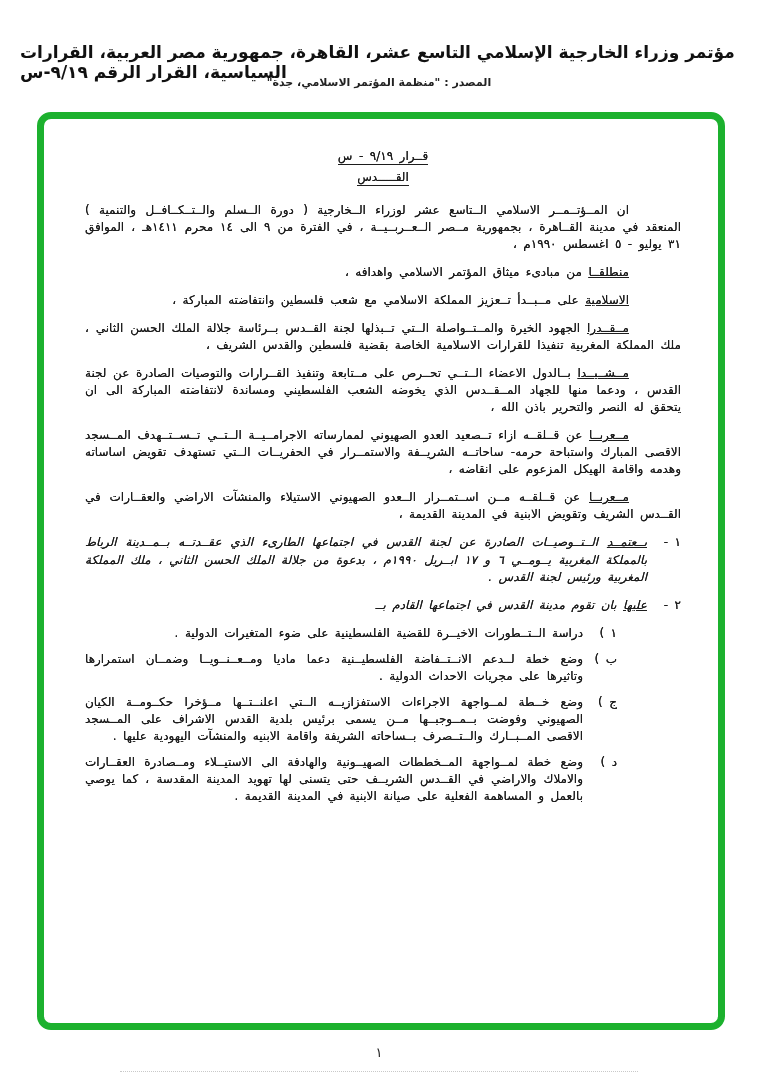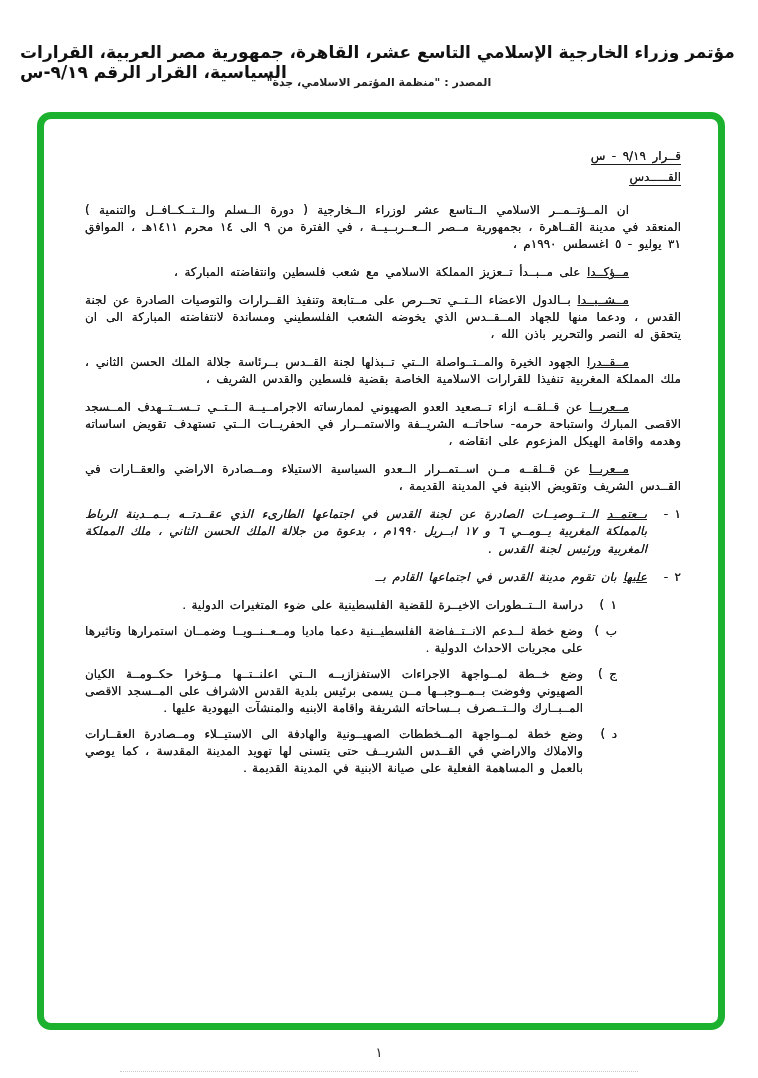--- a/index.html
+++ b/index.html
@@ -32,37 +32,37 @@
   .scan {
     position:absolute; inset:7px 7px 7px 7px;
     padding:14px 30px 0 34px;
     direction:rtl;
     font-size:12px; line-height:1.42;
     letter-spacing:.04em; word-spacing:.22em;
     color:#1d1d1d;
     text-shadow:0 0 .3px currentColor; 
   }
 
-  .title-block { text-align:right; margin:6px 0 14px 0; line-height:1.75; }
+  .title-block { text-align:center; margin:6px 0 14px 0; line-height:1.75; }
   .title-block .tline { display:block; }
   .title-block .tline span { border-bottom:1.5px solid #1d1d1d; padding-bottom:1px; }
 
   .para { text-align:justify; margin-bottom:11px; text-indent:52px; }
   .para .lead { text-decoration:underline; }
 
   .items { margin-top:4px; }
   .item { display:flex; direction:rtl; margin-bottom:11px; }
   .item .marker { flex:0 0 34px; white-space:nowrap; }
   .item .ibody { flex:1; text-align:justify;font-style:italic; }
   .item .ibody .lead { text-decoration:underline; }
 
   .subitems { margin:10px 64px 0 0; }
   .subitem { display:flex; direction:rtl; margin-bottom:9px; }
   .subitem .marker { flex:0 0 34px; white-space:nowrap; }
-  .subitem .sbody { flex:1; text-align:justify;font-family:Liberation Serif, serif; }
+  .subitem .sbody { flex:1; text-align:justify; }
 
   .page-num {
     position:absolute; bottom:18px; left:0; right:0;
     text-align:center; font-size:13px; color:#1d1d1d;
   }
   .scan-noise {
     position:absolute; bottom:6px; left:120px; right:120px; height:2px;
     border-bottom:1px dotted #c9c9c9;
   }
 </style>
@@ -78,38 +78,42 @@
     <div class="title-block">
       <span class="tline"><span>قــرار ٩/١٩ - س</span></span>
       <span class="tline"><span>القـــــدس</span></span>
     </div>
 
     <p class="para">
       <span class="lead"></span>
       <span>ان المــؤتــمــر الاسلامي الــتاسع عشر لوزراء الــخارجية ( دورة الــسلم والــتــكــافــل والتنمية ) المنعقد في مدينة القــاهرة ، بجمهورية مــصر الــعــربــيــة ، في الفترة من ٩ الى ١٤ محرم ١٤١١هـ ، الموافق ٣١ يوليو - ٥ اغسطس ١٩٩٠م ،</span>
     </p>
     <p class="para">
-      <span class="lead">مــؤكــدا</span>
+      <span class="lead">منطلقــا</span>
+      <span>من مبادىء ميثاق المؤتمر الاسلامي واهدافه ،</span>
+    </p>
+    <p class="para">
+      <span class="lead">الاسلامية</span>
       <span>على مــبــدأ تــعزيز المملكة الاسلامي مع شعب فلسطين وانتفاضته المباركة ،</span>
+    </p>
+    <p class="para">
+      <span class="lead">مــقــدرا</span>
+      <span>الجهود الخيرة والمــتــواصلة الــتي تــبذلها لجنة القــدس بــرئاسة جلالة الملك الحسن الثاني ، ملك المملكة المغربية تنفيذا للقرارات الاسلامية الخاصة بقضية فلسطين والقدس الشريف ،</span>
     </p>
     <p class="para">
       <span class="lead">مــشــيــدا</span>
       <span>بــالدول الاعضاء الــتــي تحــرص على مــتابعة وتنفيذ القــرارات والتوصيات الصادرة عن لجنة القدس ، ودعما منها للجهاد المــقــدس الذي يخوضه الشعب الفلسطيني ومساندة لانتفاضته المباركة الى ان يتحقق له النصر والتحرير باذن الله ،</span>
-    </p>
-    <p class="para">
-      <span class="lead">مــقــدرا</span>
-      <span>الجهود الخيرة والمــتــواصلة الــتي تــبذلها لجنة القــدس بــرئاسة جلالة الملك الحسن الثاني ، ملك المملكة المغربية تنفيذا للقرارات الاسلامية الخاصة بقضية فلسطين والقدس الشريف ،</span>
     </p>
     <p class="para">
       <span class="lead">مــعربــا</span>
       <span>عن قــلقــه ازاء تــصعيد العدو الصهيوني لممارساته الاجرامــيــة الــتــي تــســتــهدف المــسجد الاقصى المبارك واستباحة حرمه- ساحاتــه الشريــفة والاستمــرار في الحفريــات الــتي تستهدف تقويض اساساته وهدمه واقامة الهيكل المزعوم على انقاضه ،</span>
     </p>
     <p class="para">
       <span class="lead">مــعربــا</span>
-      <span>عن قــلقــه مــن اســتمــرار الــعدو السياسية الاستيلاء ومــصادرة الاراضي والعقــارات في القــدس الشريف وتقويض الابنية في المدينة القديمة ،</span>
+      <span>عن قــلقــه مــن اســتمــرار الــعدو الصهيوني الاستيلاء والمنشآت الاراضي والعقــارات في القــدس الشريف وتقويض الابنية في المدينة القديمة ،</span>
     </p>
 
     <div class="items">
 
       <div class="item">
         <span class="marker">١ -</span>
         <span class="ibody">
           <span class="lead">يــعتمــد</span>
           <span>الــتــوصيــات الصادرة عن لجنة القدس في اجتماعها الطارىء الذي عقــدتــه بــمــدينة الرباط بالمملكة المغربية يــومــي ٦ و ١٧ ابــريل ١٩٩٠م ، بدعوة من جلالة الملك الحسن الثاني ، ملك المملكة المغربية ورئيس لجنة القدس .</span>
         </span>

